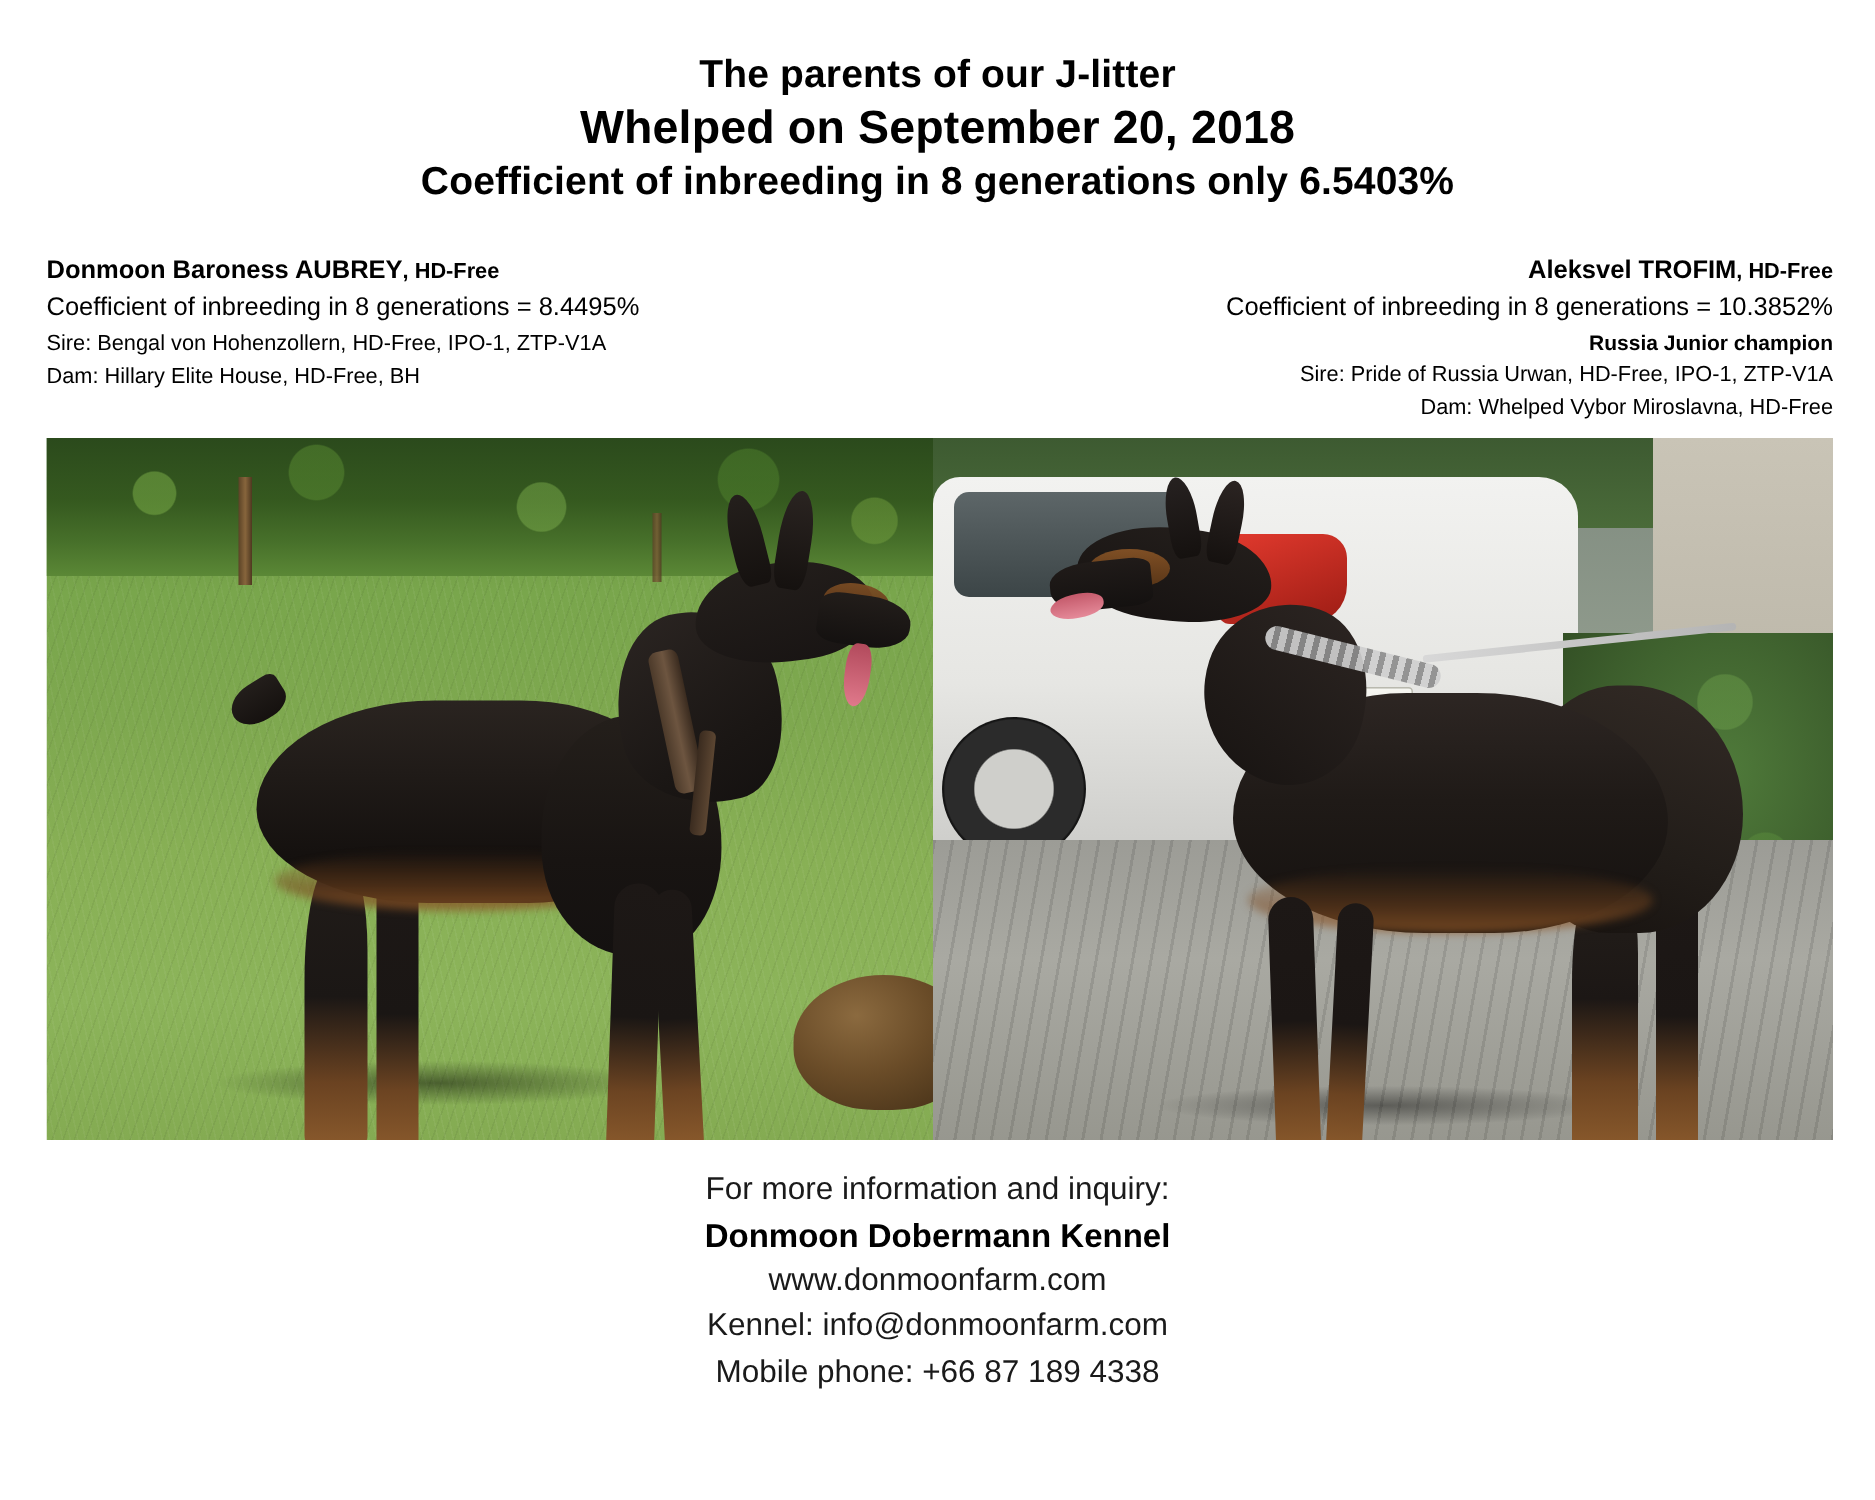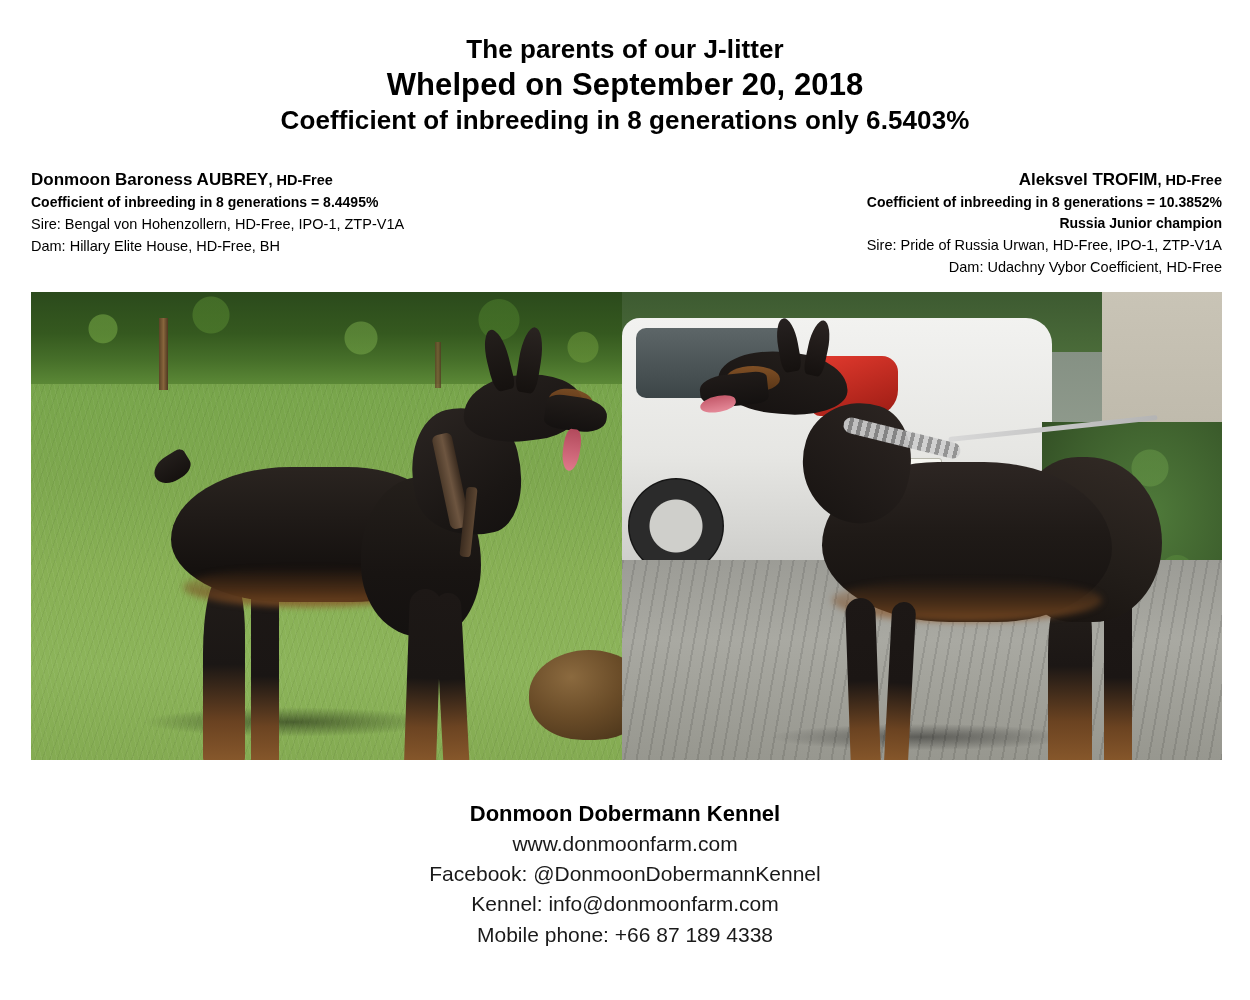--- a/index.html
+++ b/index.html
@@ -65,22 +65,22 @@
     font-size: 17px;
     font-weight: bold;
     line-height: 1.42;
     white-space: nowrap;
   }
   .dog-title .sub {
     font-size: 14.5px;
     font-weight: bold;
   }
   .dog-coi {
-    font-size: 14px;
-    font-weight: bold;
+    font-size: 17px;
+    font-weight: normal;
     line-height: 1.5;
   }
   .dog-champ {
     font-size: 14px;
     font-weight: bold;
     line-height: 1.5;
   }
   .dog-line {
     font-size: 14.5px;
     font-weight: normal;
@@ -380,21 +380,20 @@
   }
   .footer .f-line {
     font-size: 21px;
     line-height: 1.43;
     color: #1a1a1a;
   }
   .footer .f-bold {
     font-size: 22px;
     font-weight: bold;
     line-height: 1.43;
-    margin-top: 20px;
   }
 </style>
 </head>
 <body>
 
 <div class="page">
 
   <div class="header">
     <div class="line1">The parents of our J-litter</div>
     <div class="line2">Whelped on September 20, 2018</div>
@@ -443,21 +442,21 @@
       </div>
     </div>
 
     <div class="col col-right">
       <div class="dog-title">
         <span>Aleksvel TROFIM</span><span class="sub">, HD-Free</span>
       </div>
       <div class="dog-coi">Coefficient of inbreeding in 8 generations = 10.3852%</div>
       <div class="dog-champ">Russia Junior champion</div>
       <div class="dog-line">Sire: Pride of Russia Urwan, HD-Free, IPO-1, ZTP-V1A</div>
-      <div class="dog-line">Dam: Udachny Vybor Coefficient, HD-Free</div>
+      <div class="dog-line">Dam: Whelped Vybor Miroslavna, HD-Free</div>
 
       <div class="photo photo-right">
         <div class="photo-inner">
           <div class="bg-right"></div>
           <div class="r-bush-top"></div>
           <div class="r-wall"></div>
           <div class="car">
             <div class="car-window"></div>
             <div class="car-taillight"></div>
             <div class="car-plate"></div>
@@ -483,20 +482,20 @@
             <div class="dr-tan-head"></div>
             <div class="dr-muzzle"></div>
             <div class="dr-tongue"></div>
           </div>
         </div>
       </div>
     </div>
   </div>
 
   <div class="footer">
+    <div class="f-line">For more information and inquiry:</div>
     <div class="f-bold">Donmoon Dobermann Kennel</div>
     <div class="f-line">www.donmoonfarm.com</div>
-    <div class="f-line">Facebook: @DonmoonDobermannKennel</div>
     <div class="f-line">Kennel: info@donmoonfarm.com</div>
     <div class="f-line">Mobile phone: +66 87 189 4338</div>
   </div>
 
 </div>
 
 </body></html>

